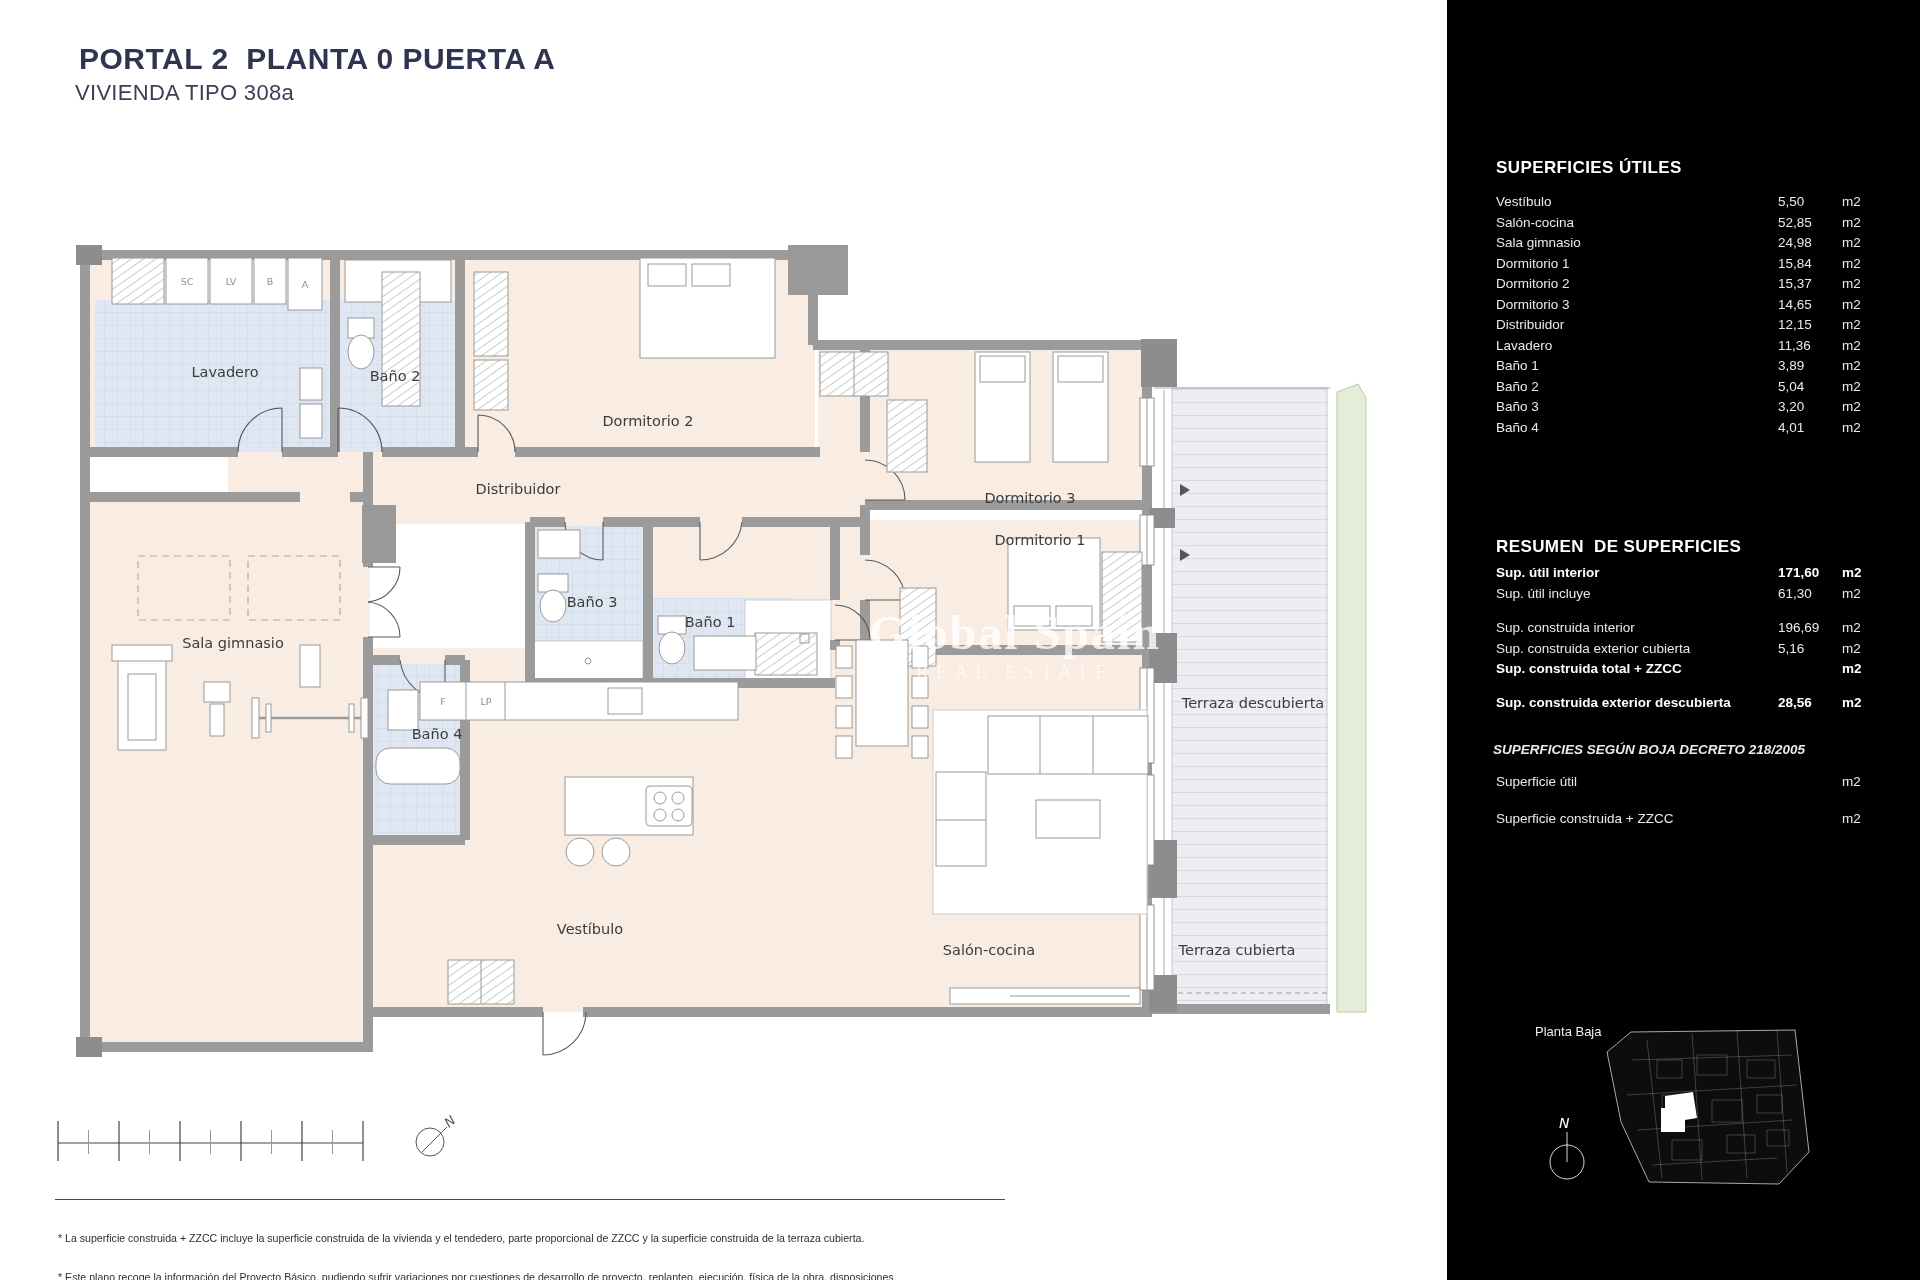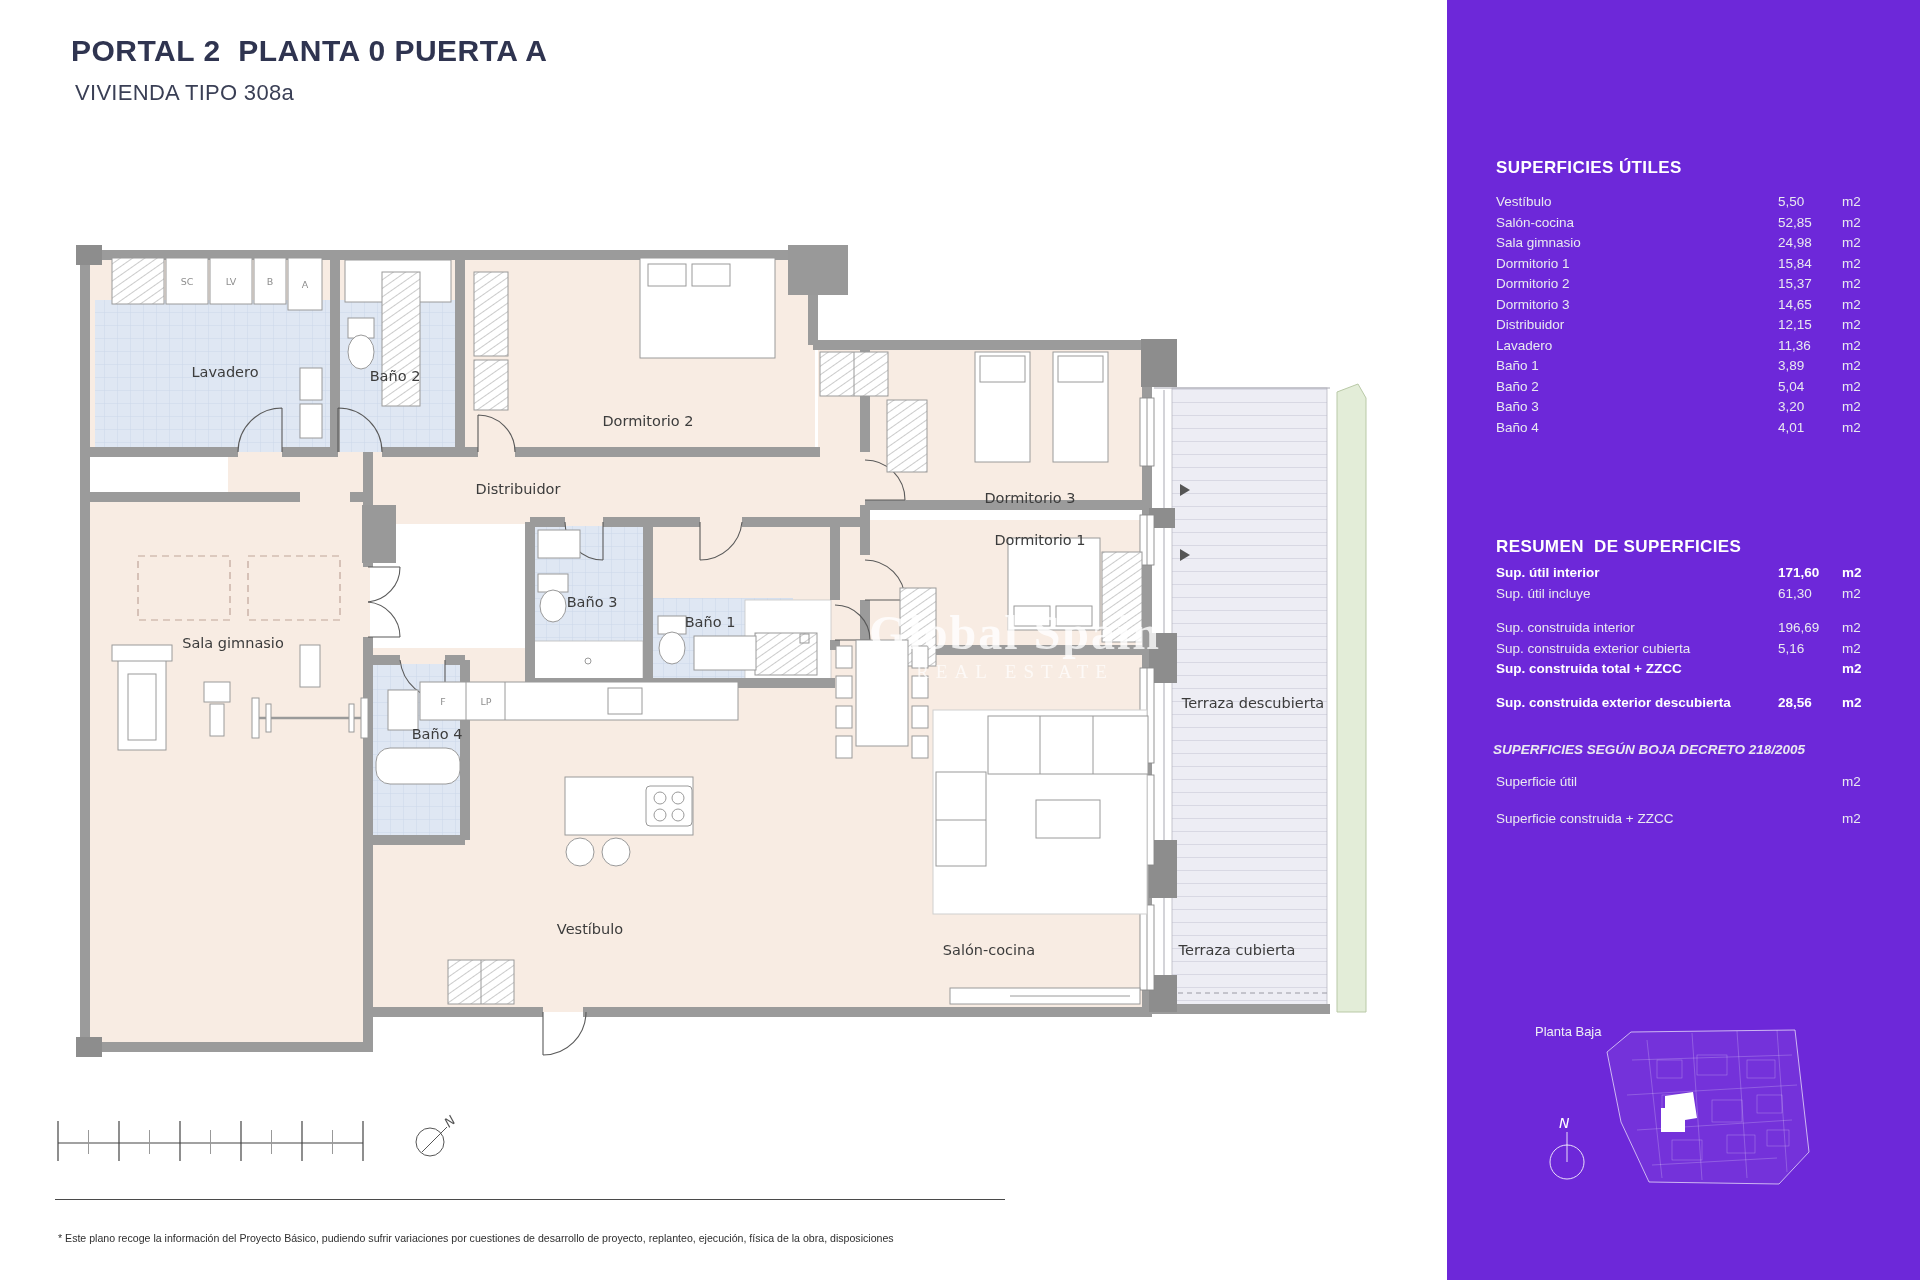--- a/index.html
+++ b/index.html
@@ -1,40 +1,40 @@
 <!DOCTYPE html>
 <html><head>
 <meta charset="utf-8">
 <style>
   html,body{margin:0;padding:0}
   body{width:1920px;height:1280px;position:relative;background:#ffffff;
        font-family:"Liberation Sans",sans-serif;overflow:hidden}
 
   
-  .title{position:absolute;left:63px;top:26px;margin:8px;font-size:30px;font-weight:bold;
+  .title{position:absolute;left:63px;top:26px;margin:16px;font-size:30px;font-weight:bold;
          color:#2f3450;letter-spacing:.5px;white-space:pre}
   .subtitle{position:absolute;left:63px;top:68px;margin:12px;font-size:22px;font-weight:normal;
          color:#3a3f55;letter-spacing:.3px}
 
   
   .plan-svg{position:absolute;left:0;top:0}
   .plan-label{position:absolute;transform:translate(-50%,-50%);
       font-family:"DejaVu Sans",sans-serif;font-size:14.5px;color:#3c3c3c;white-space:nowrap}
   .appliance{position:absolute;transform:translate(-50%,-50%);
       font-family:"DejaVu Sans",sans-serif;font-size:9.5px;color:#8f8f8f;white-space:nowrap}
   .wm1{position:absolute;left:1015px;top:632px;transform:translate(-50%,-50%);
       font-family:"Liberation Serif",serif;font-size:48px;font-weight:bold;
       color:rgba(255,255,255,.8);letter-spacing:2px;white-space:nowrap}
   .wm2{position:absolute;left:1015px;top:672px;transform:translate(-50%,-50%);
       font-family:Liberation Serif, serif;font-size:19px;
       color:rgba(255,255,255,.7);letter-spacing:7px;white-space:nowrap}
 
   
   .sidebar{position:absolute;left:1447px;top:0;width:473px;height:1280px;
-      background:#6d28d9;color:#e9e9f0}
+      background:#000000;color:#e9e9f0}
   .sb-title{position:absolute;left:49px;font-weight:bold;font-size:17px;color:#fff;
       letter-spacing:.4px;white-space:pre;margin:0}
   .sb-block{position:absolute;left:49px;width:374px}
   .sb-row{display:flex;font-size:13.5px;line-height:20.5px}
   .sb-row .lbl{flex:1;white-space:nowrap}
   .sb-row .val{width:62px;}
   .sb-row .unit{width:28px;padding-left:2px}
   .sb-row.bold{font-weight:bold;color:#fff}
   .boja-title{position:absolute;left:46px;font-size:13.5px;font-style:italic;color:#e9e9f0;
       white-space:nowrap;margin:0}
@@ -492,18 +492,19 @@
     <g>
       <circle cx="120" cy="162" r="17" fill="none" stroke="rgba(255,255,255,0.85)" stroke-width="1"></circle>
       <line x1="120" y1="162" x2="120" y2="132" stroke="rgba(255,255,255,0.85)" stroke-width="1"></line>
       <text x="112" y="128" font-size="14" font-style="italic" fill="#ffffff" font-family="DejaVu Sans, sans-serif">N</text>
     </g>
   </svg>
 </div>
 
 <div class="rule"></div>
 <div class="notes">
+  <div>* La superficie construida + ZZCC incluye la superficie construida de la vivienda y el tendedero, parte proporcional de ZZCC y la superficie construida de la terraza cubierta.</div>
   <div>* Este plano recoge la información del Proyecto Básico, pudiendo sufrir variaciones por cuestiones de desarrollo de proyecto, replanteo, ejecución, física de la obra, disposiciones</div>
   
   
   
   
 </div>
 
 </body></html>

